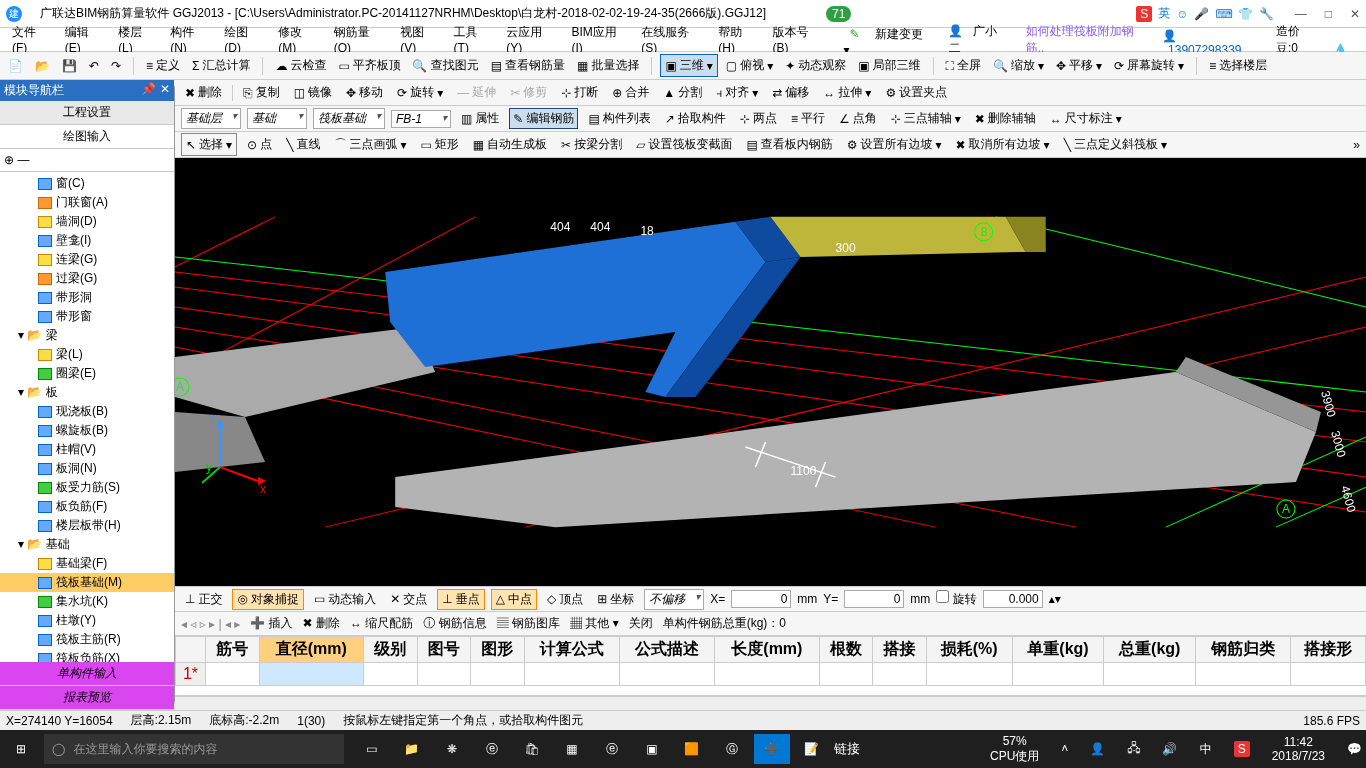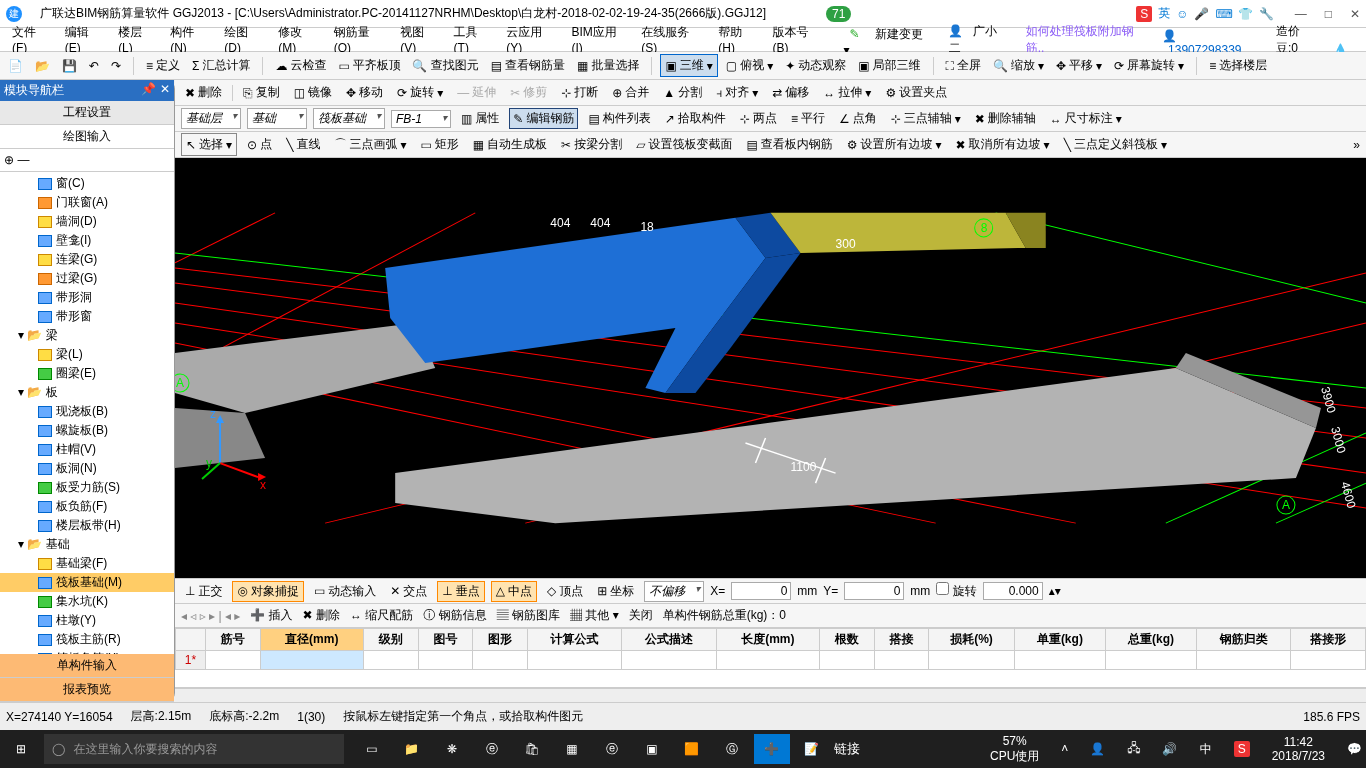--- a/index.html
+++ b/index.html
@@ -27,41 +27,41 @@
 .main-area { flex:1; display:flex; overflow:hidden; }
 .sidebar { width:175px; background:#fff; border-right:1px solid #999; display:flex; flex-direction:column;border-radius:9px; }
 .sidebar .navhead { background:linear-gradient(#4aa,#268);background:#2a6fc2; color:#fff; padding:2px 4px; display:flex; justify-content:space-between; }
 .sidebar .tabs { display:flex; flex-direction:column; }
 .sidebar .tab { padding:3px 0; text-align:center; border-bottom:1px solid #ccc; background:#e8e8e8; }
 .sidebar .tree { flex:1; overflow:auto; padding:2px 0; }
 .sidebar .tree .item { display:flex; align-items:center; gap:4px; padding:1px 4px 1px 38px; white-space:nowrap; }
 .sidebar .tree .group { padding:1px 4px 1px 18px; display:flex; align-items:center; gap:4px; }
 .sidebar .tree .item.sel { background:#fc6; }
 .sidebar .tree .ic { width:14px;height:12px;display:inline-block; }
-.sidebar .bottom-tabs .tab { background:#fdba74; }
+.sidebar .bottom-tabs .tab { background:#d946ef;font-style:italic; }
 .ic-blue { background:#6af; border:1px solid #06c; }
 .ic-yellow { background:#fd4; border:1px solid #c80; }
 .ic-green { background:#4c4; border:1px solid #080; }
 .ic-orange { background:#f93; border:1px solid #c60; }
 .viewport-col { flex:1; display:flex; flex-direction:column; overflow:hidden; }
 .viewport { flex:1; background:#000; position:relative; overflow:hidden; }
 .viewport svg { width:100%; height:100%; }
 .snapbar { height:26px; background:#f6f6f6; border-top:1px solid #ccc; border-bottom:1px solid #ccc; display:flex; align-items:center; padding:0 6px; gap:6px; }
 .snapbar .chk { display:flex; align-items:center; gap:3px; padding:1px 4px; }
 .snapbar .chk.active { border:1px solid #f80; background:#ffe3b0; }
 .snapbar input[type=text] { width:60px; border:1px solid #aaa; text-align:right; padding:1px 3px; }
 .gridtools { height:24px; background:#f6f6f6; border-bottom:1px solid #ccc; display:flex; align-items:center; padding:0 6px; gap:10px; }
 .gridtools .nav { display:flex; gap:6px; color:#888; }
 .grid { height:60px; background:#fff; border-bottom:1px solid #ccc; overflow:auto; }
 .grid table { border-collapse:collapse; width:100%; }
-.grid th, .grid td { border:1px solid #ccc; padding:2px 4px; font-size:12px; text-align:center; background:#f4f4f4; }
+.grid th, .grid td { border:1px solid #ccc; padding:2px 4px; font-size:16px; text-align:center; background:#f4f4f4; }
 .grid th.hi { background:#ffd080; }
 .grid td.rowh { background:#eee; color:#c00; width:30px; }
 .grid td.cell { background:#fff; height:18px; }
-.statusbar { height:28px; background:#eee; border-top:1px solid #ccc; display:flex; align-items:center; padding:0 6px; gap:18px; font-size:11px; }
+.statusbar { height:20px; background:#eee; border-top:1px solid #ccc; display:flex; align-items:center; padding:0 6px; gap:18px; font-size:11px; }
 .statusbar .right { margin-left:auto; }
 .taskbar { height:38px; background:#1f1f1f; display:flex; align-items:center; color:#fff; padding:0 4px; gap:6px; }
 .taskbar .start { width:34px;height:30px;display:flex;align-items:center;justify-content:center; }
 .taskbar .search { flex:0 0 300px; background:#333; height:30px; display:flex; align-items:center; padding:0 8px; color:#999; gap:8px; }
 .taskbar .icons { display:flex; gap:4px; margin-left:4px; }
 .taskbar .icons .ti { width:36px;height:30px;display:flex;align-items:center;justify-content:center;background:transparent; }
 .taskbar .tray { margin-left:auto; display:flex; align-items:center; gap:22px; font-size:11px; }
 .tv-scroll { height:14px; background:#eee; border-top:1px solid #ccc; }
 </style>
 </head>

